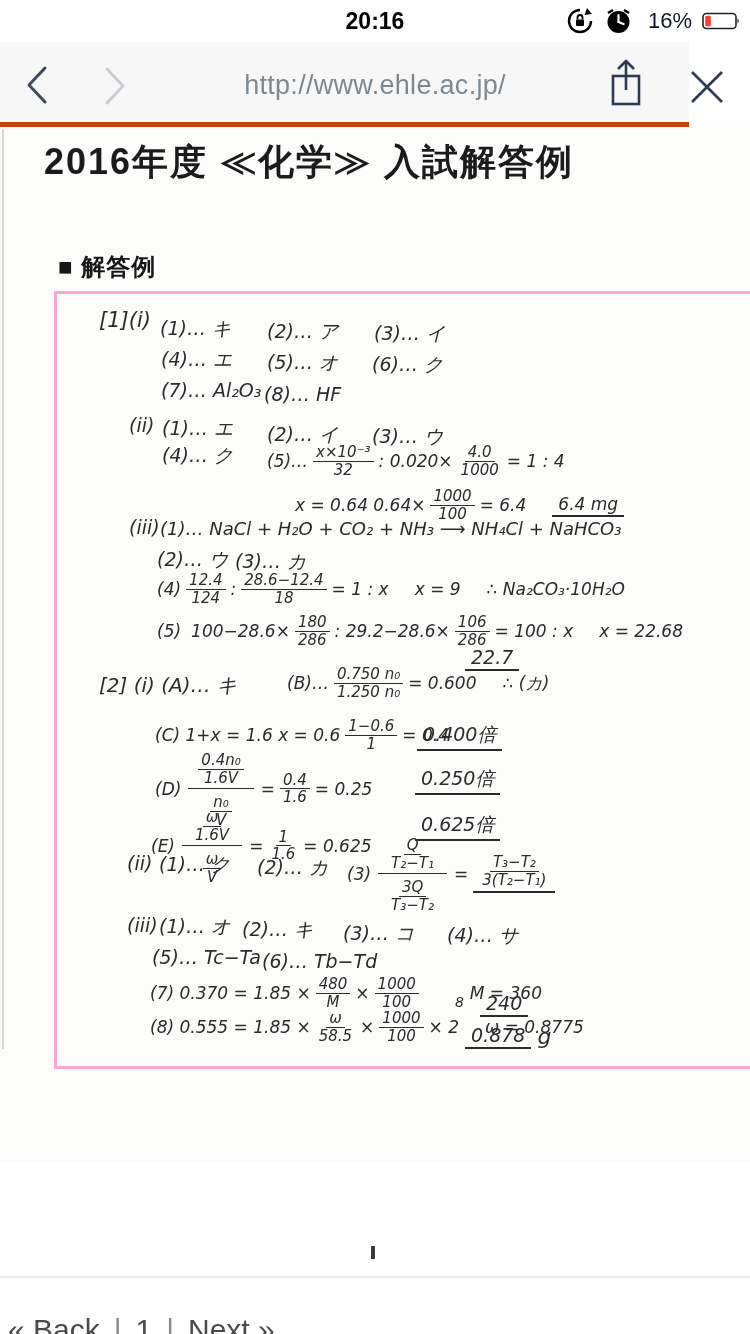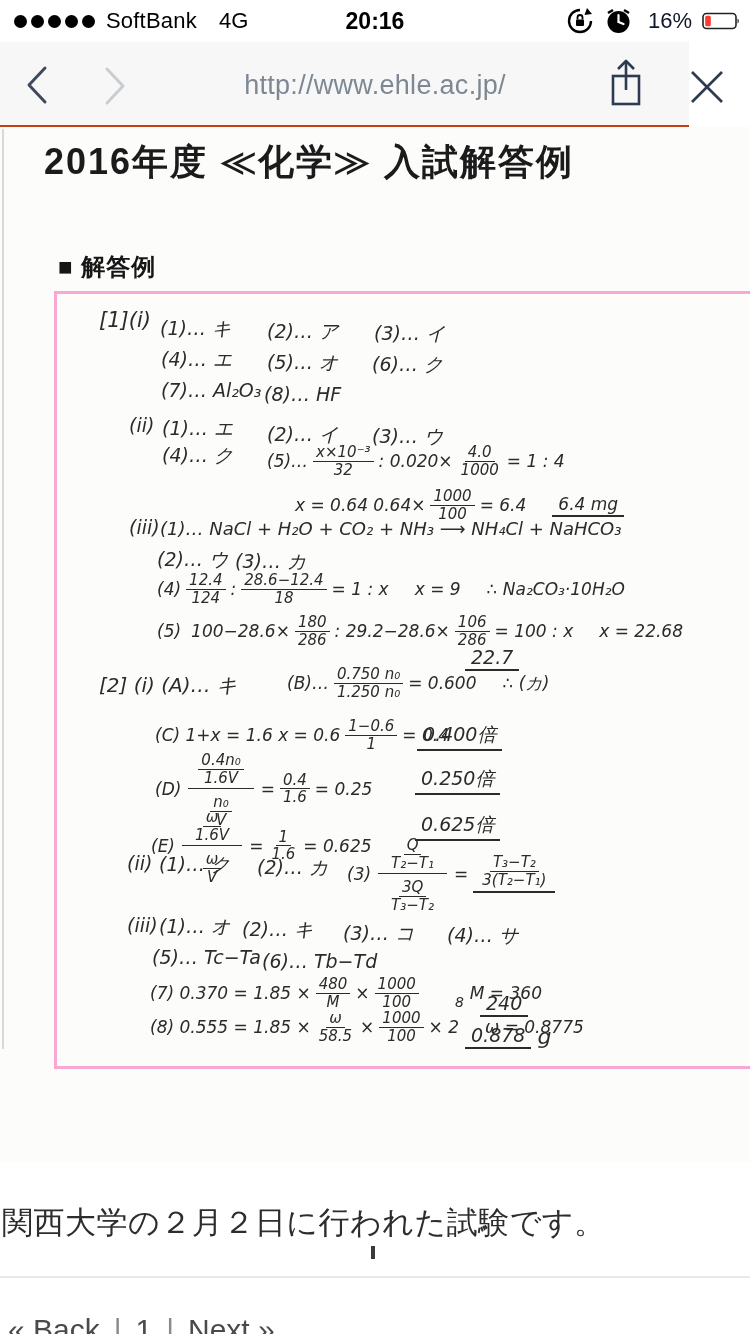--- a/index.html
+++ b/index.html
@@ -12,21 +12,21 @@
   
   .status-bar { position:absolute; top:0; left:0; width:750px; height:42px; background:#fff; }
   .sb-left { position:absolute; left:14px; top:0; height:42px; display:flex; align-items:center; }
   .dot { width:13px; height:13px; border-radius:50%; background:#000; margin-right:4px; }
   .carrier { font-size:22px; color:#000; margin-left:7px; letter-spacing:0.2px; }
   .nettype { font-size:22px; color:#000; margin-left:22px; }
   .sb-time { position:absolute; left:0; top:0; width:750px; height:42px; display:flex; align-items:center; justify-content:center; font-size:23px; font-weight:700; color:#000; }
   .sb-right { position:absolute; right:8px; top:0; height:42px; display:flex; align-items:center; gap:10px; }
   .pct { font-size:22px; color:#0f172a;margin-left:6px; }
   
-  .toolbar { position:absolute; top:42px; left:0; width:689px; height:85px; background:#f7f7f8; border-bottom:2px solid #c2410c; }
+  .toolbar { position:absolute; top:42px; left:0; width:689px; height:85px; background:#f7f7f8; border-bottom:5px solid #c2410c; }
   .nav-back { position:absolute; left:22px; top:22px; }
   .nav-fwd  { position:absolute; left:102px; top:24px; }
   .url { position:absolute; left:0; top:28px; width:750px; text-align:center; font-size:27px; color:#7d8893; letter-spacing:0.3px; }
   .share { position:absolute; left:606px; top:14px; }
   .close { position:absolute; left:688px; top:26px; }
   
   .webpage { position:absolute; top:127px; left:0; width:750px; height:1207px; background:#fff; }
   .scan-bg { position:absolute; top:0; left:0; width:750px; height:1035px; background:#fcfcfb; }
   .scan-edge { position:absolute; left:2px; top:2px; width:2px; height:920px; background:#d9d9d6; }
   .doc-title { position:absolute; top:11px; left:0; width:618px; text-align:center; font-size:36px; font-weight:600; color:#1b1b1b; letter-spacing:2px; }
@@ -53,29 +53,20 @@
   .pager { position:absolute; left:8px; top:1313px; font-size:30px; color:#4a4a4a; display:flex; gap:14px; align-items:flex-start; }
   .pager .pg-sep { color:#8a8a8a; }
   svg { display:block; }
 </style>
 </head>
 <body>
 
 <div class="page">
 
   <div class="status-bar">
-    <div class="sb-left">
-      <span class="dot"></span>
-      <span class="dot"></span>
-      <span class="dot"></span>
-      <span class="dot"></span>
-      <span class="dot"></span>
-      <span class="carrier">SoftBank</span>
-      <span class="nettype">4G</span>
-    </div>
     <div class="sb-time">20:16</div>
     <div class="sb-right">
       <span>
         <svg width="30" height="30" viewBox="0 0 30 30">
           <path d="M15 4 A11 11 0 1 0 26 15" fill="none" stroke="#000" stroke-width="2.4"></path>
           <path d="M22 2 L27 8 L19.5 9 Z" fill="#000"></path>
           <rect x="11" y="13.5" width="8" height="6.5" rx="1" fill="#000"></rect>
           <path d="M12.5 13.5 v-2 a2.5 2.5 0 0 1 5 0 v2" fill="none" stroke="#000" stroke-width="1.8"></path>
         </svg>
       </span>
@@ -405,21 +396,20 @@
         <span>ω = 0.8775</span>
       </div>
       <div class="corr8" style="left:398px; top:700px;"><span>8</span></div>
       <div class="hl" style="left:408px; top:730px;">
         <span class="res">0.878</span>
         <span style="margin-left:6px; font-size:22px;">g</span>
       </div>
     </div>
 
     <div class="tick"></div>
-    <div class="caption" style="top:1075px;">関西大学の２月２日に行われた試験です。</div>
   </div>
 
   <div class="divider"></div>
 
   <div class="pager">
     <span>« Back</span>
     <span class="pg-sep">|</span>
     <span>1</span>
     <span class="pg-sep">|</span>
     <span>Next »</span>

